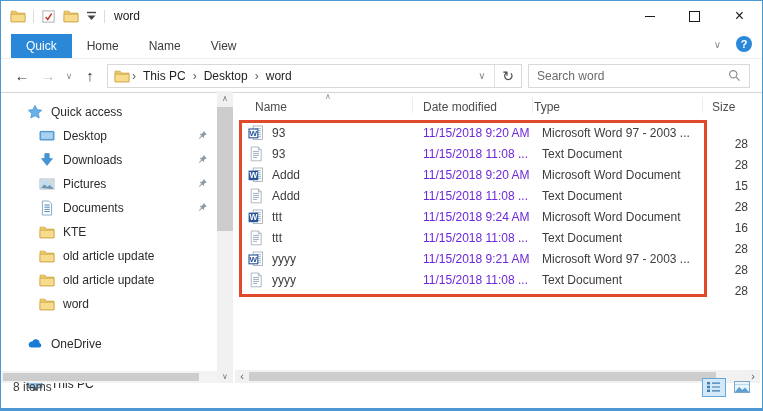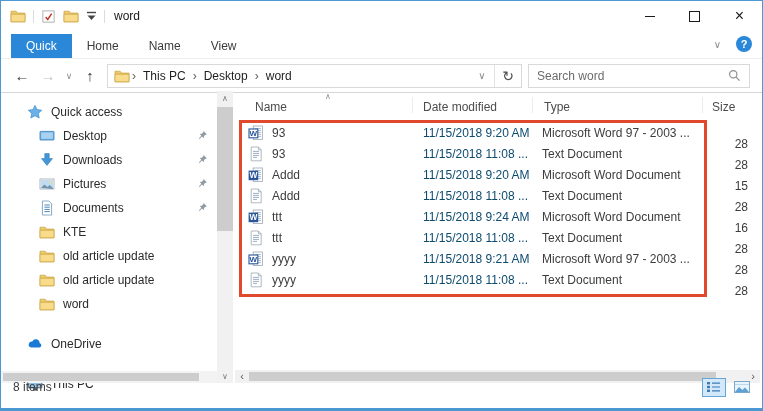--- a/index.html
+++ b/index.html
@@ -59,28 +59,28 @@
   .side-hthumb{position:absolute;left:2px;top:2px;width:196px;height:8px;background:#cdcdcd;}
   .vscroll{width:16px;background:#f1f1f1;position:relative;flex:none;}
   .vs-arrow{position:absolute;left:0;width:16px;height:14px;display:flex;align-items:center;
     justify-content:center;color:#7a7a7a;font-size:8px;}
   .vs-up{top:0;}.vs-down{bottom:0;}
   .vs-thumb{position:absolute;left:0;top:16px;width:16px;height:124px;background:#cdcdcd;}
   
   .filepanel{flex:1;position:relative;}
   .fheader{position:absolute;top:0;left:0;right:0;height:28px;color:#4c4c4c;}
   .fh-label{position:absolute;bottom:5px;white-space:nowrap;}
-  .fh-name{left:22px;}.fh-date{left:190px;}.fh-type{left:311px;}.fh-size{left:479px;}
+  .fh-name{left:22px;}.fh-date{left:190px;}.fh-type{left:301px;}.fh-size{left:479px;}
   .fh-caret{position:absolute;top:1px;left:92px;color:#8f8f8f;font-size:8px;}
   .fh-sep{position:absolute;top:6px;width:1px;height:16px;background:#ececec;}
   .frows{position:absolute;top:32px;left:0;right:0;}
   .frow{height:21px;position:relative;}
   .fcol-icon{position:absolute;left:15px;top:2px;}
   .fcol-name{position:absolute;left:39px;top:3px;color:#3c3c3c;}
-  .fcol-date{position:absolute;left:190px;top:3px;color:#0c4a6e;white-space:nowrap;}
+  .fcol-date{position:absolute;left:190px;top:3px;color:#6d28d9;white-space:nowrap;}
   .fcol-type{position:absolute;left:309px;top:3px;color:#3c3c3c;white-space:nowrap;}
   .fcol-size{position:absolute;left:430px;top:14px;width:85px;text-align:right;color:#3c3c3c;}
   .highlight-box{position:absolute;left:6px;top:29px;width:468px;height:177px;border:3px solid #e0492b;
     box-sizing:border-box;pointer-events:none;}
   .fp-hscroll{position:absolute;bottom:0;left:2px;right:2px;height:13px;background:#f1f1f1;}
   .hs-arrow{position:absolute;top:0;width:14px;height:13px;line-height:12px;text-align:center;
     color:#5a5a5a;font-size:11px;}
   .hs-left{left:0;}.hs-right{right:0;}
   .hs-thumb{position:absolute;left:14px;top:2px;height:9px;background:#cdcdcd;width:calc(100% - 58px);}
   

